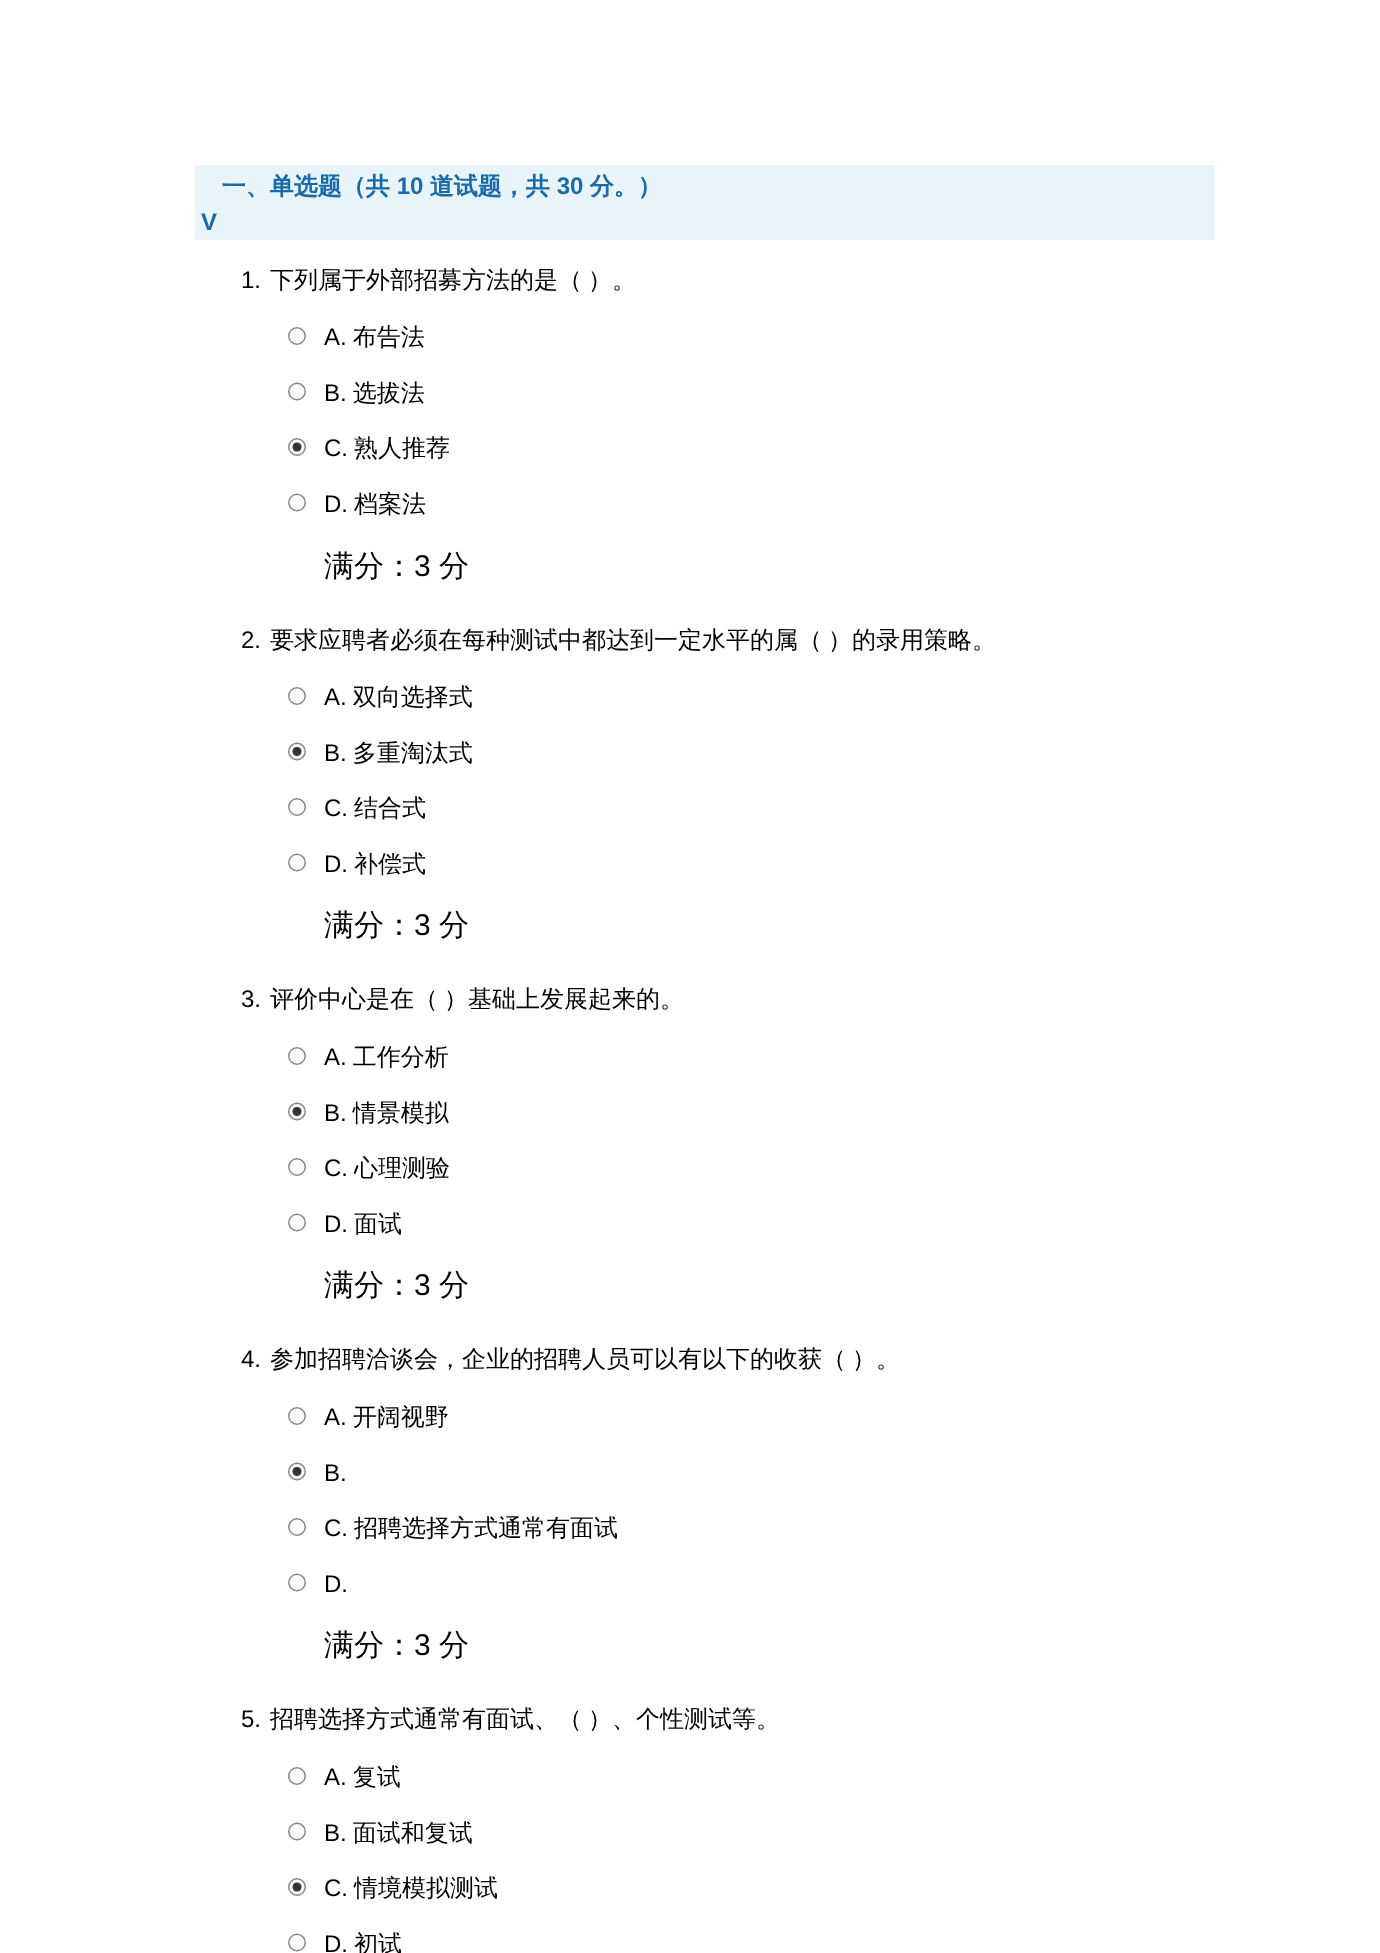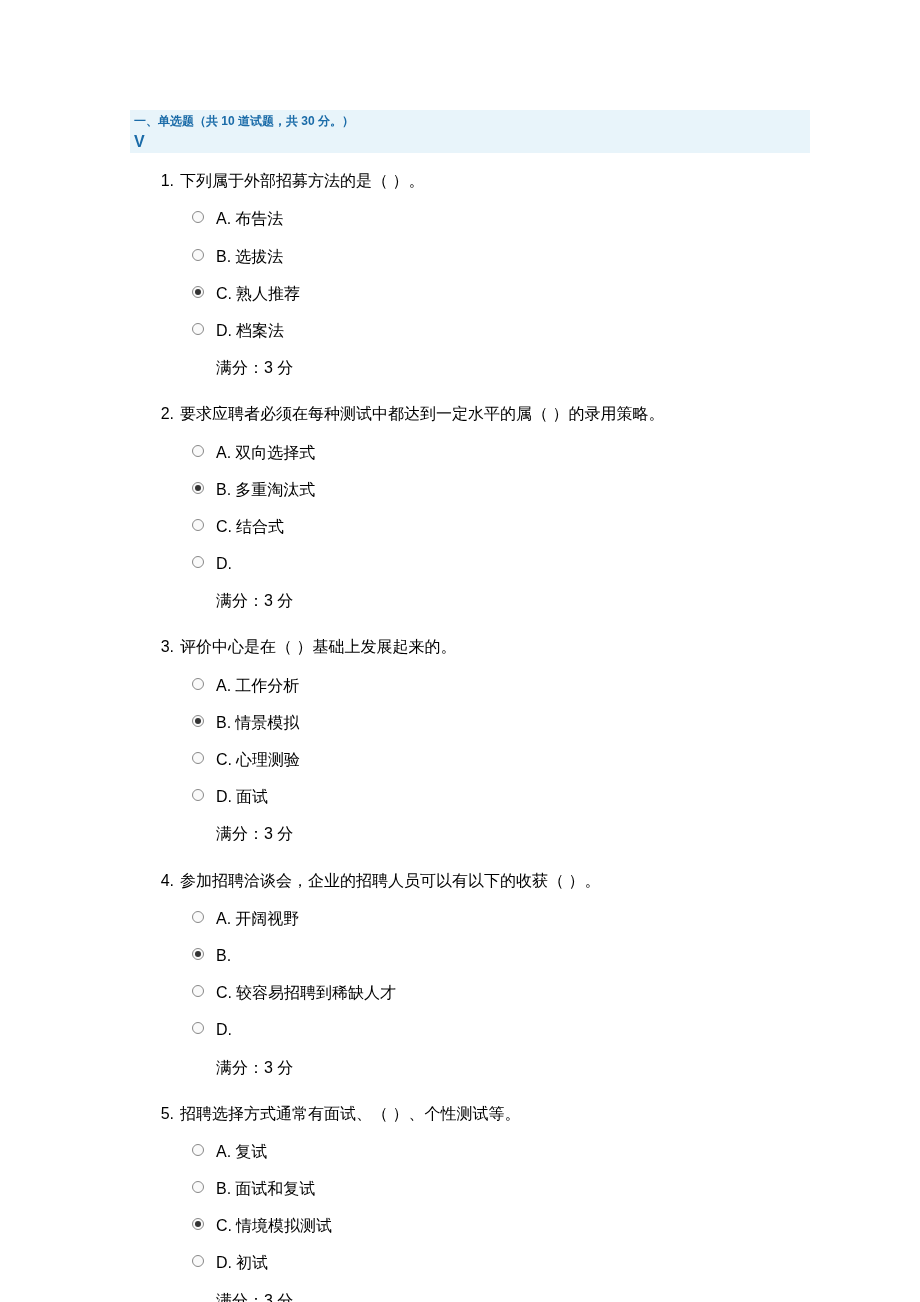--- a/index.html
+++ b/index.html
@@ -10,24 +10,24 @@
     color: #000;
     width: 920px;
     padding: 110px 0 60px 0;
   }
   .container {
     width: 680px;
     margin-left: 130px;
   }
   .section-header {
     background: linear-gradient(to bottom, #e8f4fa 0%, #e8f4fa 100%);
-    padding: 2px 4px;
+    padding: 2px 18px;
     color: #1a6ba8;
     font-weight: bold;
-    font-size: 12px;
+    font-size: 16px;
     line-height: 1.6;
   }
   .sub-mark {
     background: #e8f4fa;
     padding: 0 4px 2px 4px;
     color: #1a6ba8;
     font-weight: bold;
   }
   .questions {
     margin-top: 8px;
@@ -42,20 +42,21 @@
     display: flex;
   }
   .question-number {
     min-width: 22px;
     text-align: right;
     margin-right: 6px;
     font-family: Arial, sans-serif;
   }
   .question-text {
     flex: 1;
+    font-family: Liberation Serif, serif;
   }
   .options {
     padding-left: 62px;
   }
   .option {
     display: flex;
     align-items: flex-start;
     padding: 5px 0;
     line-height: 1.7;
   }
@@ -80,21 +81,21 @@
   }
   .option-letter {
     font-family: Arial, sans-serif;
     margin-right: 4px;
   }
   .option-text {
     flex: 1;
   }
   .score-line {
     padding: 5px 0 5px 86px;
-    font-size: 16px;
+    font-size: 20px;
     line-height: 1.7;
   }
 </style>
 </head>
 <body>
 
 <div class="container">
   <div class="section-header">一、单选题（共 10 道试题，共 30 分。）</div>
   <div class="sub-mark">V</div>
 
@@ -147,20 +148,21 @@
             <span class="option-text">多重淘汰式</span>
           </div>
         <div class="option">
             <span class="radio-icon"></span>
             <span class="option-letter">C.</span>
             <span class="option-text">结合式</span>
           </div>
         <div class="option">
             <span class="radio-icon"></span>
             <span class="option-letter">D.</span>
+            <span class="option-text">补偿式</span>
           </div>
       </div>
       <div class="score-line">满分：3 分</div>
     </div>
 
     <div class="question">
       <div class="question-stem">
         <span class="question-number">3.</span>
         <span class="question-text">评价中心是在（ ）基础上发展起来的。</span>
       </div>
@@ -200,21 +202,21 @@
             <span class="option-letter">A.</span>
             <span class="option-text">开阔视野</span>
           </div>
         <div class="option">
             <span class="radio-icon selected"></span>
             <span class="option-letter">B.</span>
           </div>
         <div class="option">
             <span class="radio-icon"></span>
             <span class="option-letter">C.</span>
-            <span class="option-text">较容易招聘到稀缺人才</span>
+            <span class="option-text">招聘选择方式通常有面试</span>
           </div>
         <div class="option">
             <span class="radio-icon"></span>
             <span class="option-letter">D.</span>
           </div>
       </div>
       <div class="score-line">满分：3 分</div>
     </div>
 
     <div class="question">

